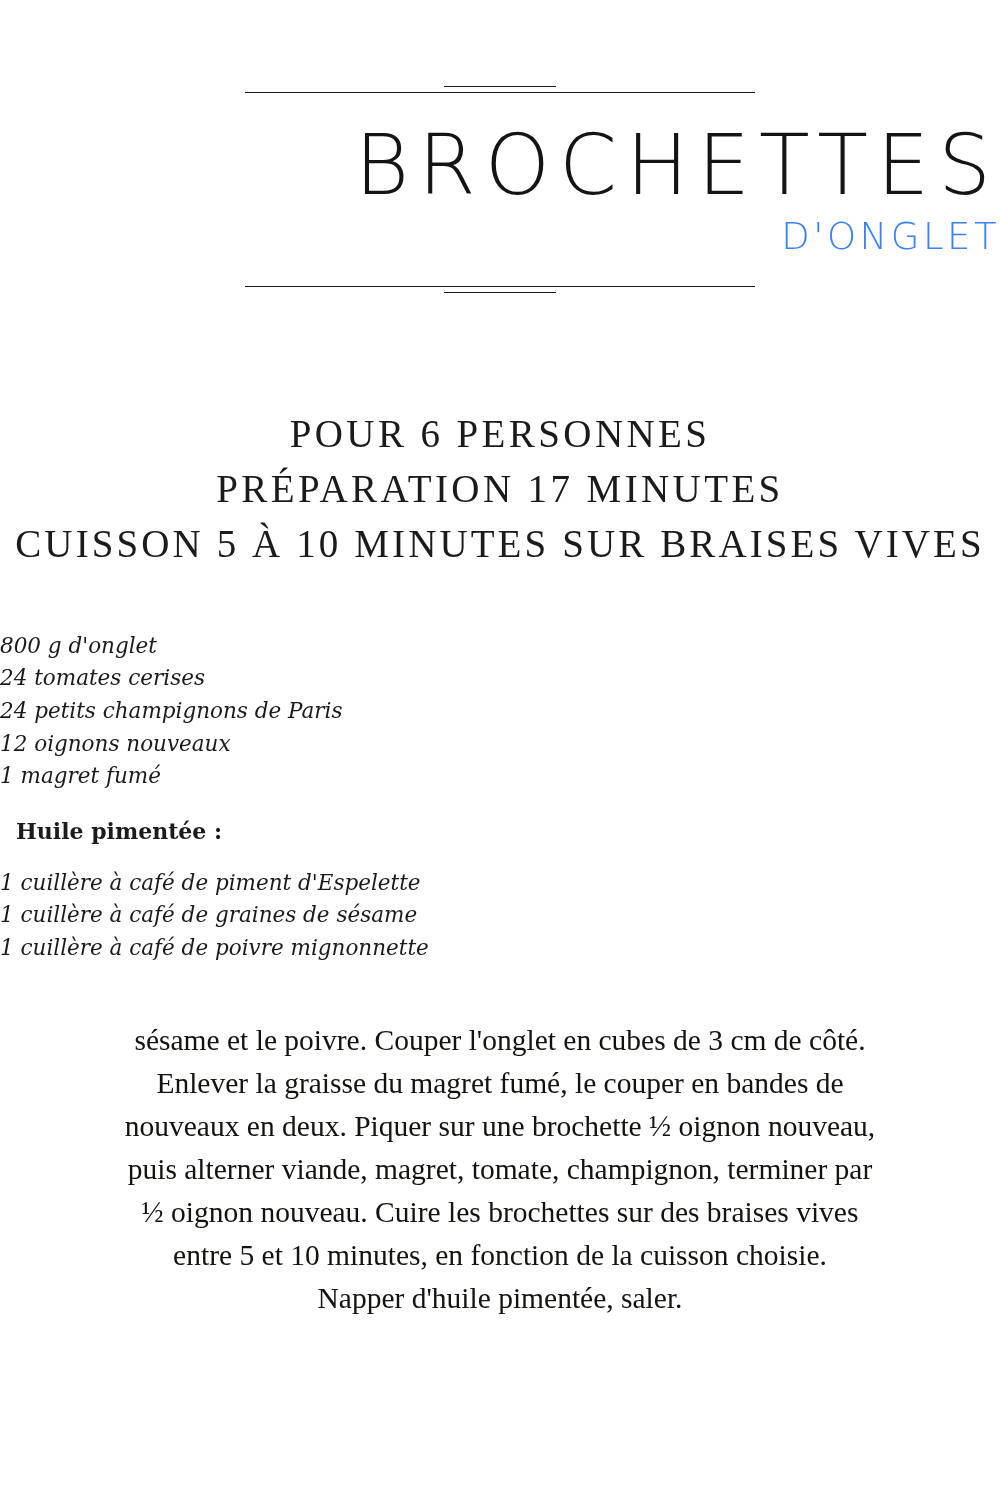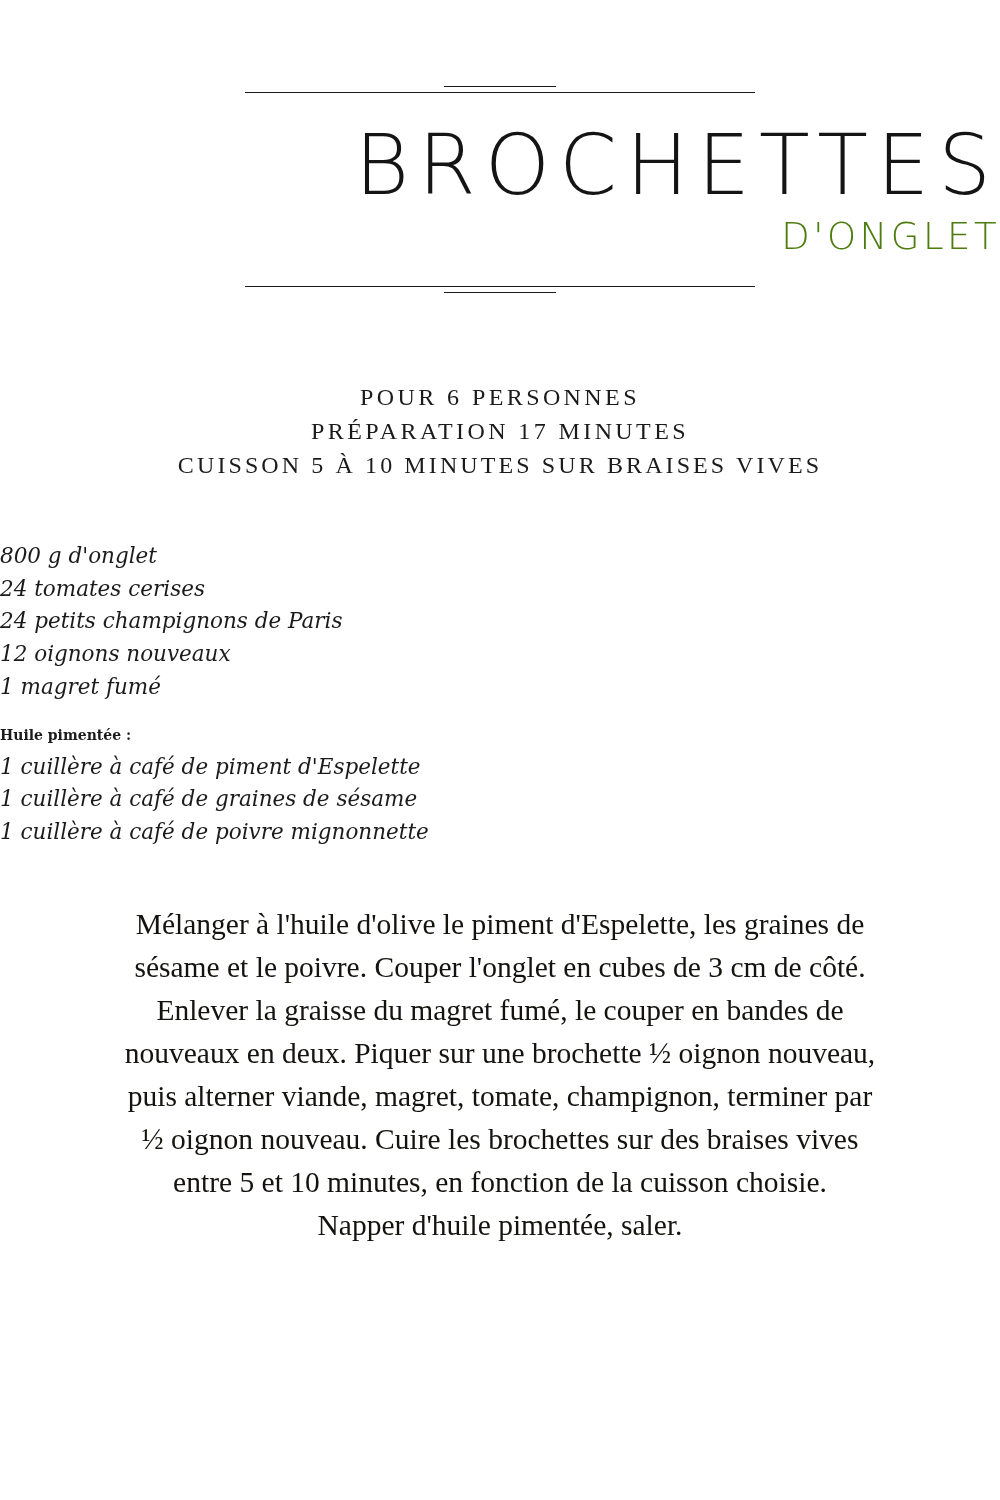--- a/index.html
+++ b/index.html
@@ -62,29 +62,29 @@
     padding-left: 9px;
     color: #141414;
   }
   .sub-title {
     font-family: "DejaVu Sans", sans-serif;
     font-weight: 300;
     font-size: 37px;
     letter-spacing: 3.5px;
     margin: 6px 0 22px 0;
     padding-left: 4px;
-    color: #4d7c0f;
+    color: #3b82f6;
   }
 
   
   .meta {
-    margin-top: 86px;
+    margin-top: 112px;
     text-align: center;
     font-family: "Liberation Serif", serif;
-    font-size: 24px;
+    font-size: 39px;
     letter-spacing: 3.4px;
     line-height: 1.42;
     color: #1b1b1b;
   }
   .meta div { white-space: nowrap; }
   .meta .m3 { letter-spacing: 3.1px; }
 
   
   .ingredients {
     margin-top: 58px;
@@ -94,23 +94,24 @@
     font-size: 21.5px;
     line-height: 1.52;
     color: #1b1b1b;
   }
   .ingredients .line { white-space: nowrap; }
 
   .ing-group-title {
     font-style: normal;
     font-weight: bold;
     font-family: "DejaVu Serif", serif;
-    font-size: 14px;
+    font-size: 22px;
     margin-top: 22px;
-    margin-bottom: 4px;
+    margin-bottom: 18px;
+    padding-left: 16px;
   }
 
   
   .method {
     margin-top: 54px;
     padding: 0 96px;
     text-align: center;
     font-family: "Liberation Serif", serif;
     font-size: 29.5px;
     line-height: 1.46;
@@ -154,21 +155,20 @@
     <div class="line">1 magret fumé</div>
 
     <div class="ing-group-title">Huile pimentée :</div>
 
     <div class="line">1 cuillère à café de piment d'Espelette</div>
     <div class="line">1 cuillère à café de graines de sésame</div>
     <div class="line">1 cuillère à café de poivre mignonnette</div>
   </div>
 
   <div class="method">
-    <p>Mélanger à l'huile d'olive le piment d'Espelette, les graines de</p>
     <p>sésame et le poivre. Couper l'onglet en cubes de 3 cm de côté.</p>
     <p>Enlever la graisse du magret fumé, le couper en bandes de</p>
     <p>nouveaux en deux. Piquer sur une brochette ½ oignon nouveau,</p>
     <p>puis alterner viande, magret, tomate, champignon, terminer par</p>
     <p>½ oignon nouveau. Cuire les brochettes sur des braises vives</p>
     <p>entre 5 et 10 minutes, en fonction de la cuisson choisie.</p>
     <p>Napper d'huile pimentée, saler.</p>
   </div>
 
 </div>

